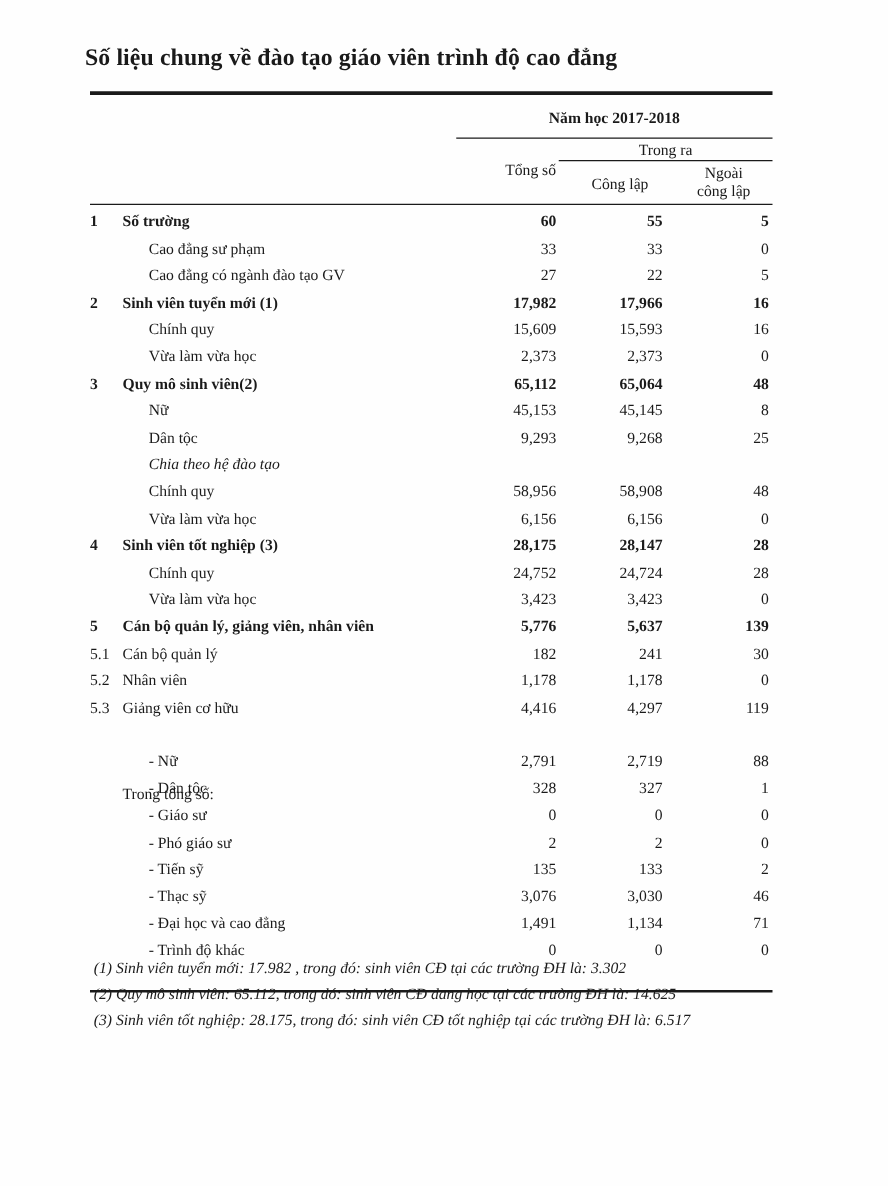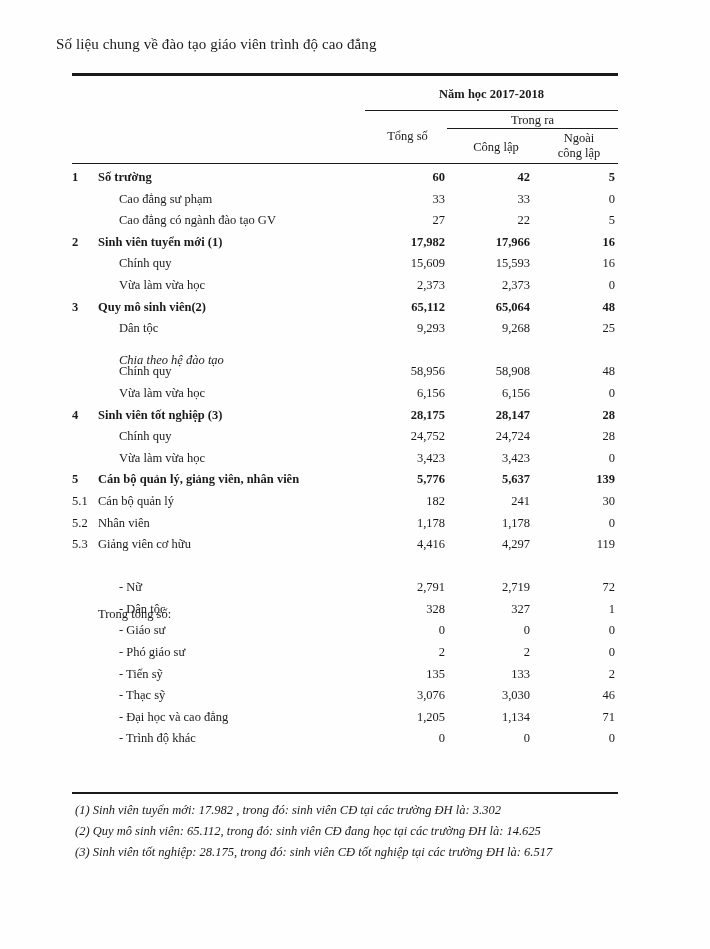--- a/index.html
+++ b/index.html
@@ -2,54 +2,54 @@
 <html><head>
 <meta charset="utf-8">
 <style>
   html, body { margin: 0; padding: 0; }
   body {
     width: 710px; height: 949px; background: #fefefe; position: relative;
     font-family: "Liberation Serif", "DejaVu Serif", serif; color: #1a1a1a;
     overflow: hidden;
   }
   .title {
-    position: absolute; left: 56px; top: 36px;
-    font-size: 15px; font-weight: normal; letter-spacing: 0.1px; white-space: nowrap;
+    position: absolute; left: 68px; top: 36px;
+    font-size: 19px; font-weight: bold; letter-spacing: 0.1px; white-space: nowrap;
   }
   .rule { position: absolute; background: #1a1a1a; }
   .rule-top { left: 72px; top: 73px; width: 546px; height: 3px; }
   .rule-year { left: 365px; top: 110px; width: 253px; height: 1px; }
   .rule-chiara { left: 447px; top: 128px; width: 171px; height: 1px; }
   .rule-head { left: 72px; top: 163px; width: 546px; height: 1px; }
   .rule-bottom { left: 72px; top: 792px; width: 546px; height: 2px; }
 
   .hdr { position: absolute; font-size: 12.5px; text-align: center; white-space: nowrap; }
   .hdr-year { left: 365px; width: 253px; top: 87px; font-weight: bold; }
   .hdr-chiara { left: 447px; width: 171px; top: 113px; }
-  .hdr-total { left: 365px; width: 85px; top: 129px; }
+  .hdr-total { left: 382px; width: 85px; top: 129px; }
   .hdr-cong { left: 452px; width: 88px; top: 140px; }
   .hdr-ngoai { left: 540px; width: 78px; top: 131px; line-height: 15px; }
 
   .rows { position: absolute; left: 72px; top: 168px; width: 546px; }
   .row { position: relative; height: 21.6px; font-size: 12.5px; white-space: nowrap; }
   .row .num { position: absolute; left: 0; top: 2px; width: 24px; }
   .row .lbl { position: absolute; top: 2px; }
   .row .v { position: absolute; top: 2px; text-align: right; width: 80px; }
   .row .v1 { left: 293px; }
   .row .v2 { left: 378px; }
   .row .v3 { left: 463px; }
   .row.bold { font-weight: bold; }
   .row.italic .lbl { font-style: italic; }
   .lvl0 .lbl { left: 26px; }
   .lvl1 .lbl { left: 47px; }
   .lvl-sub .lbl { left: 26px; margin-top: 48px; }
   .lvl-dash .lbl { left: 47px; }
-  .lvl-italic .lbl { left: 47px; margin-top: 10px; }
-
-  .notes { position: absolute; left: 75px; top: 800px; font-size: 12.5px; font-style: italic; }
+  .lvl-italic .lbl { left: 47px; }
+
+  .notes { position: absolute; left: 75px; top: 764px; font-size: 12.5px; font-style: italic; }
   .note { height: 21px; line-height: 21px; white-space: nowrap; }
 </style>
 </head>
 <body>
 
 <div class="title">Số liệu chung về đào tạo giáo viên trình độ cao đẳng</div>
 
 <div class="rule rule-top"></div>
 <div class="hdr hdr-year">Năm học 2017-2018</div>
 <div class="rule rule-year"></div>
@@ -61,21 +61,21 @@
   <div>Ngoài</div>
   <div>công lập</div>
 </div>
 <div class="rule rule-head"></div>
 
 <div class="rows" id="rows">
     <div class="row bold lvl0">
     <span class="num">1</span>
     <span class="lbl">Số trường</span>
     <span class="v v1">60</span>
-    <span class="v v2">42</span>
+    <span class="v v2">55</span>
     <span class="v v3">5</span>
   </div>
     <div class="row lvl1">
     <span class="num"></span>
     <span class="lbl">Cao đẳng sư phạm</span>
     <span class="v v1">33</span>
     <span class="v v2">33</span>
     <span class="v v3">0</span>
   </div>
     <div class="row lvl1">
@@ -105,20 +105,27 @@
     <span class="v v1">2,373</span>
     <span class="v v2">2,373</span>
     <span class="v v3">0</span>
   </div>
     <div class="row bold lvl0">
     <span class="num">3</span>
     <span class="lbl">Quy mô sinh viên(2)</span>
     <span class="v v1">65,112</span>
     <span class="v v2">65,064</span>
     <span class="v v3">48</span>
+  </div>
+    <div class="row lvl1">
+    <span class="num"></span>
+    <span class="lbl">Nữ</span>
+    <span class="v v1">45,153</span>
+    <span class="v v2">45,145</span>
+    <span class="v v3">8</span>
   </div>
     <div class="row lvl1">
     <span class="num"></span>
     <span class="lbl">Dân tộc</span>
     <span class="v v1">9,293</span>
     <span class="v v2">9,268</span>
     <span class="v v3">25</span>
   </div>
     <div class="row italic lvl-italic">
     <span class="num"></span>
@@ -195,21 +202,21 @@
     <span class="lbl">Trong tổng số:</span>
     <span class="v v1"></span>
     <span class="v v2"></span>
     <span class="v v3"></span>
   </div>
     <div class="row lvl-dash">
     <span class="num"></span>
     <span class="lbl">- Nữ</span>
     <span class="v v1">2,791</span>
     <span class="v v2">2,719</span>
-    <span class="v v3">72</span>
+    <span class="v v3">88</span>
   </div>
     <div class="row lvl-dash">
     <span class="num"></span>
     <span class="lbl">- Dân tộc</span>
     <span class="v v1">328</span>
     <span class="v v2">327</span>
     <span class="v v3">1</span>
   </div>
     <div class="row lvl-dash">
     <span class="num"></span>
@@ -235,21 +242,21 @@
     <div class="row lvl-dash">
     <span class="num"></span>
     <span class="lbl">- Thạc sỹ</span>
     <span class="v v1">3,076</span>
     <span class="v v2">3,030</span>
     <span class="v v3">46</span>
   </div>
     <div class="row lvl-dash">
     <span class="num"></span>
     <span class="lbl">- Đại học và cao đẳng</span>
-    <span class="v v1">1,205</span>
+    <span class="v v1">1,491</span>
     <span class="v v2">1,134</span>
     <span class="v v3">71</span>
   </div>
     <div class="row lvl-dash">
     <span class="num"></span>
     <span class="lbl">- Trình độ khác</span>
     <span class="v v1">0</span>
     <span class="v v2">0</span>
     <span class="v v3">0</span>
   </div>

